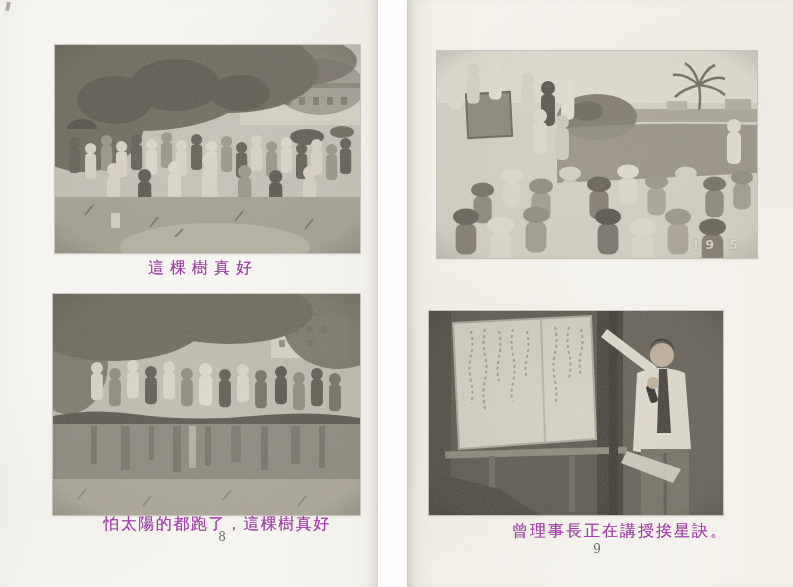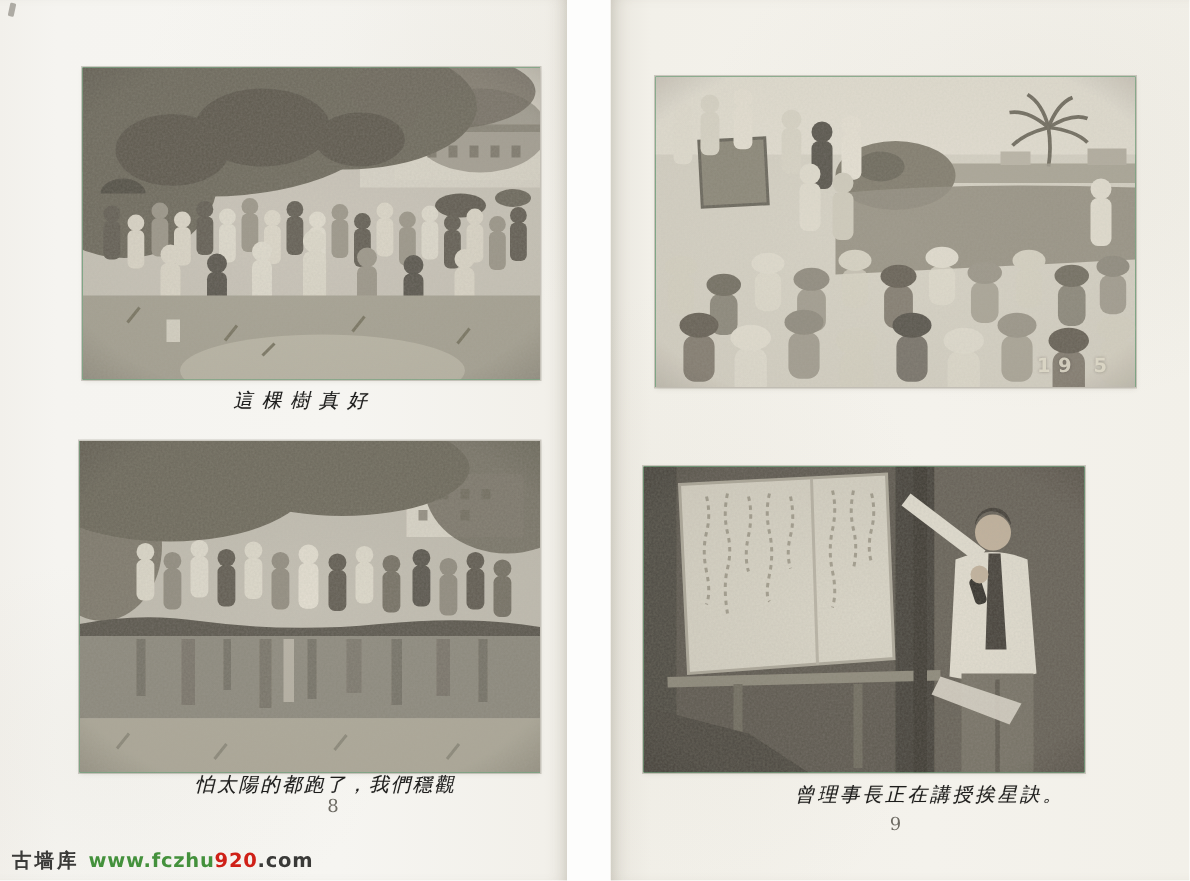--- a/index.html
+++ b/index.html
@@ -19,37 +19,37 @@
     background:
       radial-gradient(ellipse 320px 240px at 72% 18%, rgba(196,190,172,.14), transparent 70%),
       radial-gradient(ellipse 240px 320px at 15% 70%, rgba(196,190,172,.10), transparent 70%),
       linear-gradient(90deg,#e9e6de 0%,#f2f0e9 7%,#f4f2ec 55%,#f2f0e9 100%);
     box-shadow: inset 8px 0 12px -8px rgba(120,114,98,.4);}
 
   .corner-mark{position:absolute;left:6px;top:2px;width:4px;height:9px;
     background:rgba(90,87,78,.45);transform:rotate(12deg);border-radius:1px;}
 
   
-  .photo{position:absolute;overflow:hidden;background:#15803d;
+  .photo{position:absolute;overflow:hidden;background:#000000;
     box-shadow:0 0 0 1px rgba(108,103,90,.30), 0 1px 3px rgba(120,114,98,.18);
     filter:sepia(.06) contrast(.93) brightness(1.02);}
   .photo svg{display:block;filter:blur(.5px);}
   #photo1{left:55px;top:45px;width:305px;height:208px;}
   #photo2{left:53px;top:294px;width:307px;height:221px;}
   #photo3{left:437px;top:51px;width:320px;height:207px;}
   #photo4{left:429px;top:311px;width:294px;height:204px;}
 
   .photo-marking{position:absolute;right:14px;bottom:6px;
     font-size:13px;font-weight:bold;letter-spacing:5px;color:rgba(225,221,206,.85);
     text-shadow:0 0 2px rgba(60,56,48,.4);}
 
   
   .caption{position:absolute;transform:translateX(-50%);white-space:nowrap;
     font-family:"DejaVu Serif","Liberation Serif",serif;
-    font-size:13px;color:#000000;opacity:.88;text-shadow:0 0 .6px rgba(70,67,60,.55);font-style:italic;}
+    font-size:16px;color:#a21caf;opacity:.88;text-shadow:0 0 .6px rgba(70,67,60,.55);}
   #cap1{left:203px;top:258px;letter-spacing:6px;}
   #cap2{left:217px;top:514px;letter-spacing:1.5px;}
   #cap3{left:609px;top:262px;letter-spacing:2px;}
   #cap4{left:620px;top:521px;letter-spacing:2px;}
   .pagenum{position:absolute;transform:translateX(-50%);
     font-family:"DejaVu Serif","Liberation Serif",serif;
     font-size:12px;color:#56534b;opacity:.85;}
   #pn8{left:222px;top:530px;}
   #pn9{left:597px;top:542px;}
 
@@ -368,23 +368,20 @@
         <line x1="236" y1="142" x2="236" y2="204" stroke="#5c584e" stroke-width="3"></line>
         <polygon points="198,140 252,158 244,172 192,152" fill="#dfdcd1" opacity=".9"></polygon>
       </g>
       <polygon points="0,160 70,178 110,204 0,204" fill="#49453d"></polygon>
       <rect width="294" height="204" fill="url(#vg4)"></rect>
       <rect width="294" height="204" filter="url(#gr4)" opacity=".5"></rect>
     </svg>
   </div>
 
   <div class="caption" id="cap1">這棵樹真好</div>
-  <div class="caption" id="cap2">怕太陽的都跑了，我們穩觀</div>
+  <div class="caption" id="cap2">怕太陽的都跑了，這棵樹真好</div>
   <div class="pagenum" id="pn8">8</div>
 
   <div class="caption" id="cap4">曾理事長正在講授挨星訣。</div>
   <div class="pagenum" id="pn9">9</div>
 
-  <div class="watermark">
-    <span class="wm-name">古墙库</span><span class="wm-url"><span class="wm-green">www.fczhu</span><span class="wm-red">920</span><span class="wm-dark">.com</span></span>
-  </div>
 
 </div>
 
 </body></html>

